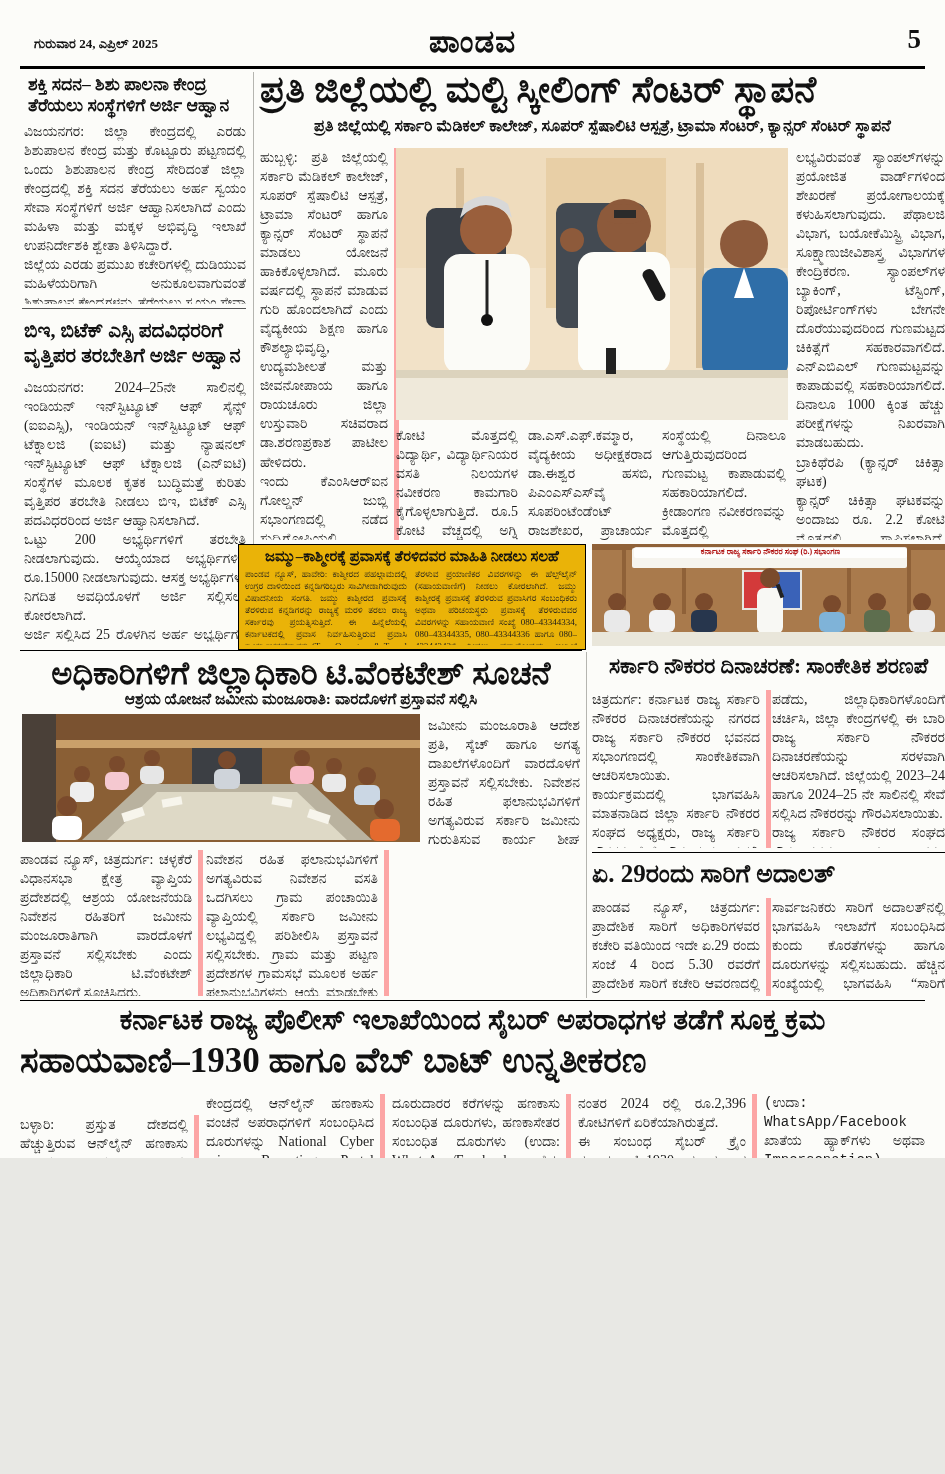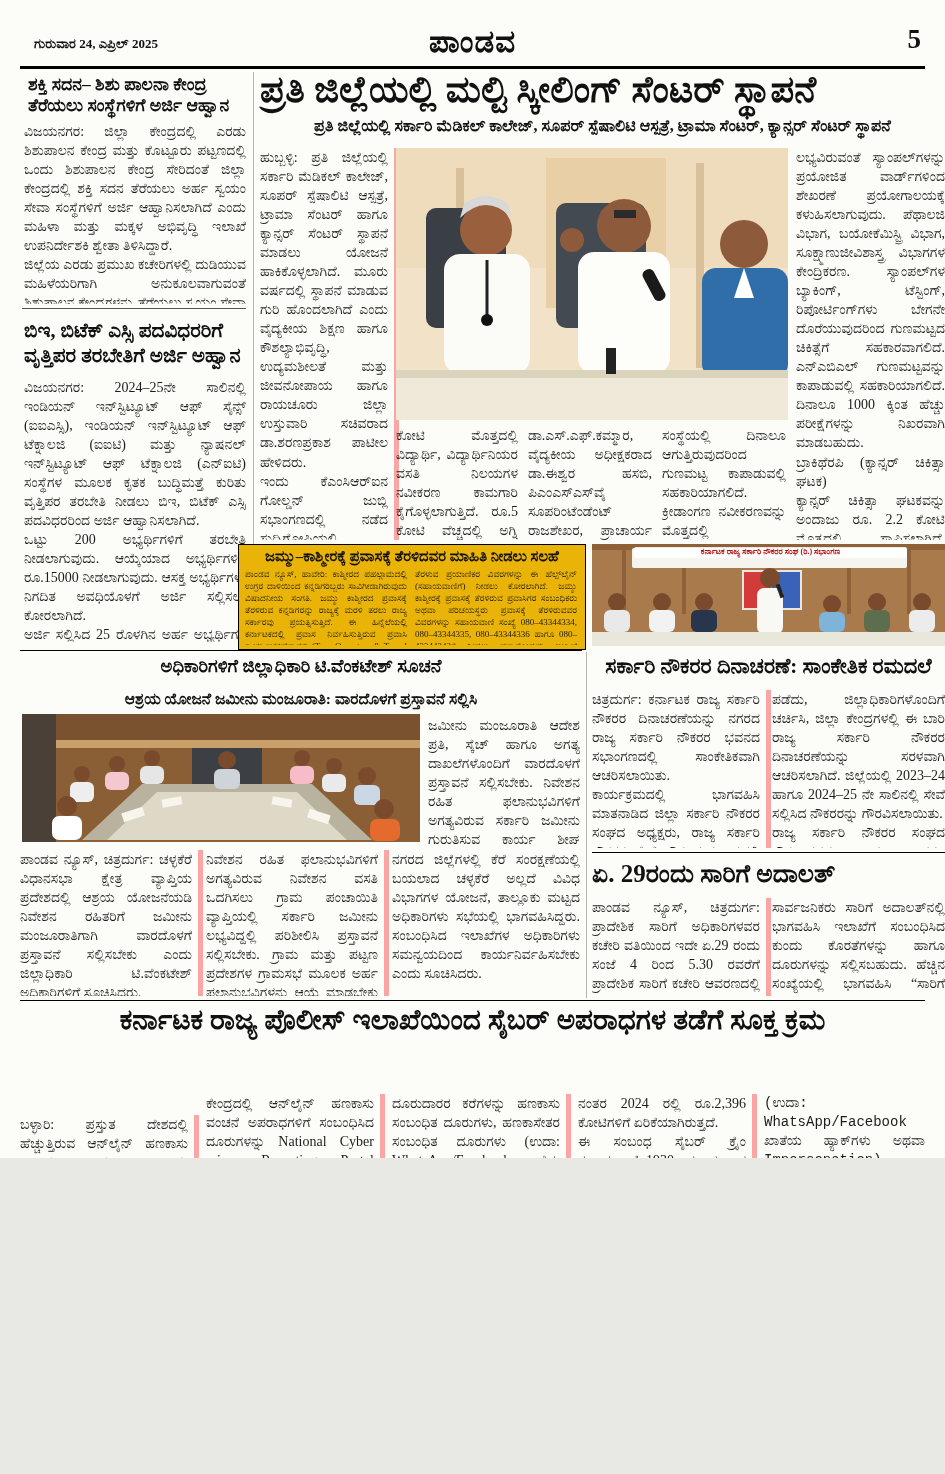--- a/index.html
+++ b/index.html
@@ -8,21 +8,21 @@
   .abs{position:absolute;}
   
   .masthead{font-size:31px;font-weight:bold;letter-spacing:1px;text-align:center;}
   .dateline{font-size:13px;font-weight:bold;}
   .pagenum{font-size:27px;font-weight:bold;text-align:right;}
   .toprule{border-top:3px solid #000;}
   .rule{border-top:1px solid #000;}
   .hair{background:#b5b5b0;width:1px;}
   
   .h-xl{font-size:37px;font-weight:bold;line-height:1.08;}
-  .h-lg{font-size:18px;font-weight:bold;line-height:1.12;text-align:center;}
+  .h-lg{font-size:32px;font-weight:bold;line-height:1.12;text-align:center;}
   .h-md{font-size:20px;font-weight:bold;line-height:1.2;text-align:center;}
   .h-sm{font-size:17px;font-weight:bold;line-height:1.22;text-align:left;}
   .sub{font-size:16px;font-weight:bold;text-align:center;line-height:1.2;}
   .sub2{font-size:14.5px;font-weight:bold;text-align:center;line-height:1.2;}
   
   .body{font-size:14px;line-height:1.36;text-align:justify;white-space:pre-line;
         color:#1c1c1c;overflow:hidden;}
   .body.small{font-size:9px;line-height:1.33;}
   .colrule{border-right:5px solid #fca5a5;padding-right:6px;}
   .box{border:1.5px solid #000;}
@@ -196,37 +196,37 @@
           <rect x="348" y="105" width="30" height="22" rx="7" fill="#e46a2e"></rect>
       </g>
     </svg>
   </div>
 
   <div class="abs body" style="left:428px;top:716px;width:152px;height:128px;">ಜಮೀನು ಮಂಜೂರಾತಿ ಆದೇಶ ಪ್ರತಿ, ಸ್ಕೆಚ್ ಹಾಗೂ ಅಗತ್ಯ ದಾಖಲೆಗಳೊಂದಿಗೆ ವಾರದೊಳಗೆ ಪ್ರಸ್ತಾವನೆ ಸಲ್ಲಿಸಬೇಕು. ನಿವೇಶನ ರಹಿತ ಫಲಾನುಭವಿಗಳಿಗೆ ಅಗತ್ಯವಿರುವ ಸರ್ಕಾರಿ ಜಮೀನು ಗುರುತಿಸುವ ಕಾರ್ಯ ಶೀಘ್ರ ಆಗಬೇಕು ಎಂದು ಸೂಚಿಸಿದರು.</div>
 
   <div class="abs body colrule" style="left:20px;top:850px;width:172px;height:146px;">ಪಾಂಡವ ನ್ಯೂಸ್, ಚಿತ್ರದುರ್ಗ: ಚಳ್ಳಕೆರೆ ವಿಧಾನಸಭಾ ಕ್ಷೇತ್ರ ವ್ಯಾಪ್ತಿಯ ಪ್ರದೇಶದಲ್ಲಿ ಆಶ್ರಯ ಯೋಜನೆಯಡಿ ನಿವೇಶನ ರಹಿತರಿಗೆ ಜಮೀನು ಮಂಜೂರಾತಿಗಾಗಿ ವಾರದೊಳಗೆ ಪ್ರಸ್ತಾವನೆ ಸಲ್ಲಿಸಬೇಕು ಎಂದು ಜಿಲ್ಲಾಧಿಕಾರಿ ಟಿ.ವೆಂಕಟೇಶ್ ಅಧಿಕಾರಿಗಳಿಗೆ ಸೂಚಿಸಿದರು.
 ನಗರದ ಜಿಲ್ಲಾಧಿಕಾರಿ ಕಚೇರಿ ಸಭಾಂಗಣದಲ್ಲಿ ನಡೆದ ಸಭೆಯಲ್ಲಿ ಮಾತನಾಡಿದರು.</div>
   <div class="abs body colrule" style="left:206px;top:850px;width:172px;height:146px;">ನಿವೇಶನ ರಹಿತ ಫಲಾನುಭವಿಗಳಿಗೆ ಅಗತ್ಯವಿರುವ ನಿವೇಶನ ವಸತಿ ಒದಗಿಸಲು ಗ್ರಾಮ ಪಂಚಾಯಿತಿ ವ್ಯಾಪ್ತಿಯಲ್ಲಿ ಸರ್ಕಾರಿ ಜಮೀನು ಲಭ್ಯವಿದ್ದಲ್ಲಿ ಪರಿಶೀಲಿಸಿ ಪ್ರಸ್ತಾವನೆ ಸಲ್ಲಿಸಬೇಕು. ಗ್ರಾಮ ಮತ್ತು ಪಟ್ಟಣ ಪ್ರದೇಶಗಳ ಗ್ರಾಮಸಭೆ ಮೂಲಕ ಅರ್ಹ ಫಲಾನುಭವಿಗಳನ್ನು ಆಯ್ಕೆ ಮಾಡಬೇಕು ಎಂದು ಹೇಳಿದರು.</div>
-  <div class="abs body" style="left:392px;top:850px;width:188px;height:146px;">ನಗರದ ಜಿಲ್ಲೆಗಳಲ್ಲಿ ಕೆರೆ ಸಂರಕ್ಷಣೆಯಲ್ಲಿ ಬಯಲಾದ ಚಳ್ಳಕೆರೆ ಅಲ್ಲದೆ ವಿವಿಧ ವಿಭಾಗಗಳ ಯೋಜನೆ, ತಾಲ್ಲೂಕು ಮಟ್ಟದ ಅಧಿಕಾರಿಗಳು ಸಭೆಯಲ್ಲಿ ಭಾಗವಹಿಸಿದ್ದರು. ಸಂಬಂಧಿಸಿದ ಇಲಾಖೆಗಳ ಅಧಿಕಾರಿಗಳು ಸಮನ್ವಯದಿಂದ ಕಾರ್ಯನಿರ್ವಹಿಸಬೇಕು ಎಂದು ಸೂಚಿಸಿದರು.</div>
 
   <div class="abs hair" style="left:586px;top:652px;height:346px;"></div>
 
-  <div class="abs h-md" style="left:592px;top:654px;width:353px;font-size:21px;">ಸರ್ಕಾರಿ ನೌಕರರ ದಿನಾಚರಣೆ: ಸಾಂಕೇತಿಕ ರಮದಲೆ</div>
+  <div class="abs h-md" style="left:592px;top:654px;width:353px;font-size:21px;">ಸರ್ಕಾರಿ ನೌಕರರ ದಿನಾಚರಣೆ: ಸಾಂಕೇತಿಕ ಶರಣಪೆ</div>
   <div class="abs body colrule" style="left:592px;top:690px;width:168px;height:158px;">ಚಿತ್ರದುರ್ಗ: ಕರ್ನಾಟಕ ರಾಜ್ಯ ಸರ್ಕಾರಿ ನೌಕರರ ದಿನಾಚರಣೆಯನ್ನು ನಗರದ ರಾಜ್ಯ ಸರ್ಕಾರಿ ನೌಕರರ ಭವನದ ಸಭಾಂಗಣದಲ್ಲಿ ಸಾಂಕೇತಿಕವಾಗಿ ಆಚರಿಸಲಾಯಿತು.
 ಕಾರ್ಯಕ್ರಮದಲ್ಲಿ ಭಾಗವಹಿಸಿ ಮಾತನಾಡಿದ ಜಿಲ್ಲಾ ಸರ್ಕಾರಿ ನೌಕರರ ಸಂಘದ ಅಧ್ಯಕ್ಷರು, ರಾಜ್ಯ ಸರ್ಕಾರಿ ನೌಕರರ ಸೇವೆ ಗೌರವಿಸುವ ನಿಟ್ಟಿನಲ್ಲಿ ದಿನಾಚರಣೆ ಆಚರಿಸಲಾಗುತ್ತಿದೆ ಎಂದರು.</div>
   <div class="abs body" style="left:772px;top:690px;width:173px;height:158px;">ಪಡೆದು, ಜಿಲ್ಲಾಧಿಕಾರಿಗಳೊಂದಿಗೆ ಚರ್ಚಿಸಿ, ಜಿಲ್ಲಾ ಕೇಂದ್ರಗಳಲ್ಲಿ ಈ ಬಾರಿ ರಾಜ್ಯ ಸರ್ಕಾರಿ ನೌಕರರ ದಿನಾಚರಣೆಯನ್ನು ಸರಳವಾಗಿ ಆಚರಿಸಲಾಗಿದೆ. ಜಿಲ್ಲೆಯಲ್ಲಿ 2023–24 ಹಾಗೂ 2024–25 ನೇ ಸಾಲಿನಲ್ಲಿ ಸೇವೆ ಸಲ್ಲಿಸಿದ ನೌಕರರನ್ನು ಗೌರವಿಸಲಾಯಿತು.
 ರಾಜ್ಯ ಸರ್ಕಾರಿ ನೌಕರರ ಸಂಘದ ಗೌರವಾಧ್ಯಕ್ಷರು, ಪದಾಧಿಕಾರಿಗಳು, ವಿವಿಧ ಇಲಾಖೆಗಳ ನೌಕರರು ಕಾರ್ಯಕ್ರಮದಲ್ಲಿ ಉಪಸ್ಥಿತರಿದ್ದರು.</div>
 
   <div class="abs rule" style="left:592px;top:852px;width:353px;"></div>
   <div class="abs h-lg" style="left:592px;top:860px;width:353px;font-size:25px;text-align:left;">ಏ. 29ರಂದು ಸಾರಿಗೆ ಅದಾಲತ್</div>
   <div class="abs body colrule" style="left:592px;top:898px;width:168px;height:98px;">ಪಾಂಡವ ನ್ಯೂಸ್, ಚಿತ್ರದುರ್ಗ: ಪ್ರಾದೇಶಿಕ ಸಾರಿಗೆ ಅಧಿಕಾರಿಗಳವರ ಕಚೇರಿ ವತಿಯಿಂದ ಇದೇ ಏ.29 ರಂದು ಸಂಜೆ 4 ರಿಂದ 5.30 ರವರೆಗೆ ಪ್ರಾದೇಶಿಕ ಸಾರಿಗೆ ಕಚೇರಿ ಆವರಣದಲ್ಲಿ ಸಾರಿಗೆ ಅದಾಲತ್ ಹಮ್ಮಿಕೊಳ್ಳಲಾಗಿದೆ.</div>
   <div class="abs body" style="left:772px;top:898px;width:173px;height:98px;">ಸಾರ್ವಜನಿಕರು ಸಾರಿಗೆ ಅದಾಲತ್‌ನಲ್ಲಿ ಭಾಗವಹಿಸಿ ಇಲಾಖೆಗೆ ಸಂಬಂಧಿಸಿದ ಕುಂದು ಕೊರತೆಗಳನ್ನು ಹಾಗೂ ದೂರುಗಳನ್ನು ಸಲ್ಲಿಸಬಹುದು. ಹೆಚ್ಚಿನ ಸಂಖ್ಯೆಯಲ್ಲಿ ಭಾಗವಹಿಸಿ “ಸಾರಿಗೆ ಅದಾಲತ್” ಉಪಯೋಗ ಪಡೆದುಕೊಳ್ಳಲು ಪ್ರಕಟಣೆಯಲ್ಲಿ ತಿಳಿಸಿದ್ದಾರೆ.</div>
 
   <div class="abs rule" style="left:20px;top:1000px;width:905px;"></div>
   <div class="abs h-lg" style="left:20px;top:1004px;width:905px;font-size:28px;">ಕರ್ನಾಟಕ ರಾಜ್ಯ ಪೊಲೀಸ್ ಇಲಾಖೆಯಿಂದ ಸೈಬರ್ ಅಪರಾಧಗಳ ತಡೆಗೆ ಸೂಕ್ತ ಕ್ರಮ</div>
+  <div class="abs h-xl" style="left:20px;top:1042px;width:905px;font-size:35px;">ಸಹಾಯವಾಣಿ–1930 ಹಾಗೂ ವೆಬ್ ಬಾಟ್ ಉನ್ನತೀಕರಣ</div>
 
   <div class="abs body colrule" style="left:20px;top:1115px;width:168px;height:356px;font-family:Liberation Serif, serif;">ಬಳ್ಳಾರಿ: ಪ್ರಸ್ತುತ ದೇಶದಲ್ಲಿ ಹೆಚ್ಚುತ್ತಿರುವ ಆನ್‌ಲೈನ್ ಹಣಕಾಸು ವಂಚನೆಗಳನ್ನು ತಡೆಯಲು ರಾಜ್ಯದಲ್ಲಿ ಸೈಬರ್ ಅಪರಾಧ ಸಹಾಯವಾಣಿ–1930 ಜೊತೆಗೆ ವೆಬ್ ಬಾಟ್ ಉನ್ನತೀಕರಣ ಮಾಡಲಾಗಿದೆ ಎಂದು ರಾಜ್ಯ ಪೊಲೀಸ್ ಮಹಾ ನಿರ್ದೇಶಕರು ಮತ್ತು ಪೊಲೀಸ್ ಮಹಾ ನಿರೀಕ್ಷಕರಾದ ಆಲೋಕ್ ಮೋಹನ್ ತಿಳಿಸಿದರು.
 ಮಂಗಳವಾರ ಬೆಂಗಳೂರಿನ ಮಹಾತ್ಮಗಾಂಧಿ ರಸ್ತೆಯಲ್ಲಿರುವ ಎಡಿಜಿಪಿ ಸಿಎಲ್&amp;ಎಮ್ ಕಾರ್ನರ್ ಹೌಸ್ ಕಚೇರಿಯಲ್ಲಿ ಉನ್ನತೀಕರಿಸಲಾದ ಸೈಬರ್ ಅಪರಾಧ ಸಹಾಯವಾಣಿ–1930 ವೆಬ್ ಬಾಟ್ ಕಾರ್ಯಕ್ರಮವನ್ನು ಉದ್ಘಾಟಿಸಿ ಮಾತನಾಡಿದ ಅವರು ಕರ್ನಾಟಕ ರಾಜ್ಯದಲ್ಲಿ 1930 ಸಹಾಯವಾಣಿಯಲ್ಲಿ ಸ್ವೀಕರಿಸಿದ ಕರೆಗಳ ಸಂಖ್ಯೆ 2022 ರಲ್ಲಿ 1.30 ಲಕ್ಷ ಇದ್ದು, ನಂತರ 2024 ರಲ್ಲಿ 8.26 ಲಕ್ಷಕ್ಕೆ ಮತ್ತು 2025 ರ ವೇಳೆಗೆ ಹೆಚ್ಚಳವಾಗಿದೆ (ಜನವರಿ–ಮಾರ್ಚ್) 4.34 ಲಕ್ಷಕ್ಕೆ ಏರಿಕೆಯಾಗಿದೆ ಎಂದರು.
 ಪ್ರಸ್ತುತ ರಾಜ್ಯದಲ್ಲಿ ಸಾರ್ವಜನಿಕರು ಪ್ರತಿನಿತ್ಯ ಆನ್‌ಲೈನ್ ಹಣಕಾಸು ವಂಚನೆಗಳಿಗೆ ಒಳಗಾಗುತ್ತಿರುವ ಪ್ರಕರಣಗಳು ಹೆಚ್ಚುತ್ತಿರುವ ಹಿನ್ನೆಲೆಯಲ್ಲಿ ತಕ್ಷಣ ಸಾರ್ವಜನಿಕರು ದೂರು ದಾಖಲಿಸಲು ಅನುವಾಗುವಂತೆ ಸೈಬರ್ ಅಪರಾಧ ಸಹಾಯವಾಣಿ–1930 ಹಾಗೂ ವೆಬ್ ಬಾಟ್‌ನ್ನು ಉನ್ನತೀಕರಿಸಲಾಗಿದೆ. ಕರ್ನಾಟಕ ರಾಜ್ಯದಲ್ಲಿ ತುರ್ತು ಸ್ಪಂದನಾ ವ್ಯವಸ್ಥೆಯ (Emergency Response Support System) ಸಾರ್ವಜನಿಕ ಸುರಕ್ಷತಾ ಪ್ರತ್ಯುತ್ತರ ಕೇಂದ್ರವನ್ನು (Public Safety Answering Point) ಹೆಚ್ಚುವರಿ ಪೊಲೀಸ್ ಮಹಾ ನಿರ್ದೇಶಕರು, ಸಂಪರ್ಕ, ಸಾರಿಗೆ ಮತ್ತು ಆಧುನೀಕರಣರವರ ಕಛೇರಿ ಆವರಣದಲ್ಲಿ ಸ್ಥಾಪಿಸಲಾಗಿದ್ದು, ಸದರಿ 1930 ಸಹಾಯವಾಣಿ</div>
   <div class="abs body colrule" style="left:206px;top:1094px;width:168px;height:356px;">ಕೇಂದ್ರದಲ್ಲಿ ಆನ್‌ಲೈನ್ ಹಣಕಾಸು ವಂಚನೆ ಅಪರಾಧಗಳಿಗೆ ಸಂಬಂಧಿಸಿದ ದೂರುಗಳನ್ನು National Cyber crime Reporting Portal (NCRP) ಮೂಲಕ ದಾಖಲಿಸಲಾಗುತ್ತಿದೆ.
 ಈ ರೀತಿಯಲ್ಲಿ ದೂರುದಾರರ ಕರೆಗಳ ಸಂಖ್ಯೆಯು ಏರಿಕೆಯಾಗುತ್ತಿರುವುದರಿಂದ, ಹೆಚ್ಚು ಸಂಖ್ಯೆಯ ಕರೆಗಳು ಕಡಿತಗೊಂಡಿರುವುದು (Call Drop) ಕಂಡುಬಂದಿರುತ್ತದೆ. ಇದರಲ್ಲಿ ಹೆಚ್ಚಿನ ಪ್ರಮಾಣದ ಕರೆಗಳು ತಮ್ಮ ದೂರಿನ ಸ್ಥಿತಿ ವಿಚಾರಣೆ (Status enquiry) ಮತ್ತು ಸೈಬರ್ ಅಪರಾಧದ ಕುಂದುಕೊರತೆಗಳಿಗೆ ಸಂಬಂಧಿಸಿದ ಕರೆಗಳಾಗಿದ್ದು, ಎಲ್ಲಾ ಕರೆ ಸ್ವೀಕರಿಸುವ ಸಿಬ್ಬಂದಿಗಳು ಕಾರ್ಯನಿರತರಾಗಿರುತ್ತಿದ್ದ ಕಾರಣ 1930–ಸಹಾಯವಾಣಿಗೆ ಹೊಸ ದೂರುಗಳನ್ನು ದಾಖಲಿಸುವವರು ಶೀಘ್ರವಾಗಿ ಸಂಪರ್ಕಿಸಲು ಗೋಲ್ಡನ್ ಅವರ್ ನಲ್ಲಿ ದೂರು ದಾಖಲಿಸಲು ಕಷ್ಟಕರವಾಗುತ್ತಿತ್ತು. ಈ ದೂರುದಾರರಲ್ಲಿ ಹಿರಿಯ ನಾಗರಿಕರು ಸಹ ಕರೆ ಮಾಡುತ್ತಿದ್ದು 1930 ಸಹಾಯವಾಣಿಗೆ ಕರೆ ಮಾಡಿದ ಸಮಯದಲ್ಲಿ ಸಂಪರ್ಕ ಸಿಗದೇ ಅಸಹಾಯಕರಾಗಿದ್ದರು.
 ಈ ಸಮಸ್ಯೆಯಿಂದ ಹಣಕಾಸು ವಂಚನೆಗೊಳಗಾದ ದೂರುದಾರರ ಹಣವನ್ನು ಗೋಲ್ಡನ್ ಅವರ್ ನಲ್ಲಿ ಸಂಬಂಧಿಸಿದ ಬ್ಯಾಂಕ್‌ಗಳಲ್ಲಿ ತಡೆಹಿಡಿಯುವ ಪ್ರಕ್ರಿಯೆಯಲ್ಲಿ ವಿಳಂಬವಾಗುತ್ತಿತ್ತು. ಇದರಿಂದಾಗಿ ಸದರಿ ಹಣ ವಂಚಕರ ಖಾತೆಗೆ ವರ್ಗಾವಣೆಯಾಗಲು ಸುಲಭವಾಗುತ್ತಿತ್ತು.
 ಈ ಎಲ್ಲಾ ಸಮಸ್ಯೆಗಳನ್ನು ಮನಗಂಡ ಇಲಾಖೆಯು, ಸಮಸ್ಯೆಯನ್ನು ಪರಿಹರಿಸಲು</div>
   <div class="abs body colrule" style="left:392px;top:1094px;width:168px;height:356px;">ದೂರುದಾರರ ಕರೆಗಳನ್ನು ಹಣಕಾಸು ಸಂಬಂಧಿತ ದೂರುಗಳು, ಹಣಕಾಸೇತರ ಸಂಬಂಧಿತ ದೂರುಗಳು (ಉದಾ: WhatsApp/Facebook ಖಾತೆಯ ಹ್ಯಾಕ್‌ಗಳು ಅಥವಾ Impersonation), ದೂರಿನ ಸ್ಥಿತಿ ವಿಚಾರಣೆಗಳು ಮತ್ತು ಸೈಬರ್ ಅಪರಾಧ ಸಂಬಂಧಿತ ಕುಂದುಕೊರತೆ ಕರೆಗಳಾಗಿ ಐವಿಆರ್ ವ್ಯವಸ್ಥೆಯ ಮೂಲಕ ವರ್ಗೀಕರಿಸಲಾಗಿದೆ.
 ಇದರಿಂದಾಗಿ ಹೊಸ ದೂರನ್ನು ಸಕಾಲದಲ್ಲಿ ದಾಖಲಿಸುವವರಿಗೆ ಆದ್ಯತೆ ನೀಡಲಾಗಿದೆ ಮತ್ತು Voice Guided WebBOT ವ್ಯವಸ್ಥೆಯನ್ನು ಜಾರಿಗೊಳಿಸಲಾಗಿದ್ದು, ದೂರುದಾರರು ವೆಬ್ಬಾಟ್ ಮೂಲಕ ಮಾಹಿತಿ ಸಲ್ಲಿಸಲು ಇಚ್ಛಿಸಿದ್ದಲ್ಲಿ ಎಸ್ಎಂಎಸ್ ಮೂಲಕ ವೆಬ್ಬಾಟ್ ಲಿಂಕ್ ಅನ್ನು ಕಳುಹಿಸಲಾಗುವುದು. ನಂತರ ಈ ಸಹಾಯವಾಣಿಯ ಸಿಬ್ಬಂದಿಯ ಮೂಲಕ ಸದರಿ ಮಾಹಿತಿಯನ್ನು ಎನ್.ಸಿ.ಆರ್ಪಿ ಯಲ್ಲಿ ದಾಖಲಿಸಲಾಗುವುದು. ಇದು ಸಾರ್ವಜನಿಕರಿಗೆ 1930 ಸಹಾಯವಾಣಿಯಲ್ಲಿ ದೂರು ಸಲ್ಲಿಸಲು ಹಾಗೂ ಕಾಲ್ ಡ್ರಾಪ್‌ಗಳನ್ನು ಸಹ ತಡೆಯಲು ಸಹಾಯವಾಗುತ್ತದೆ.

